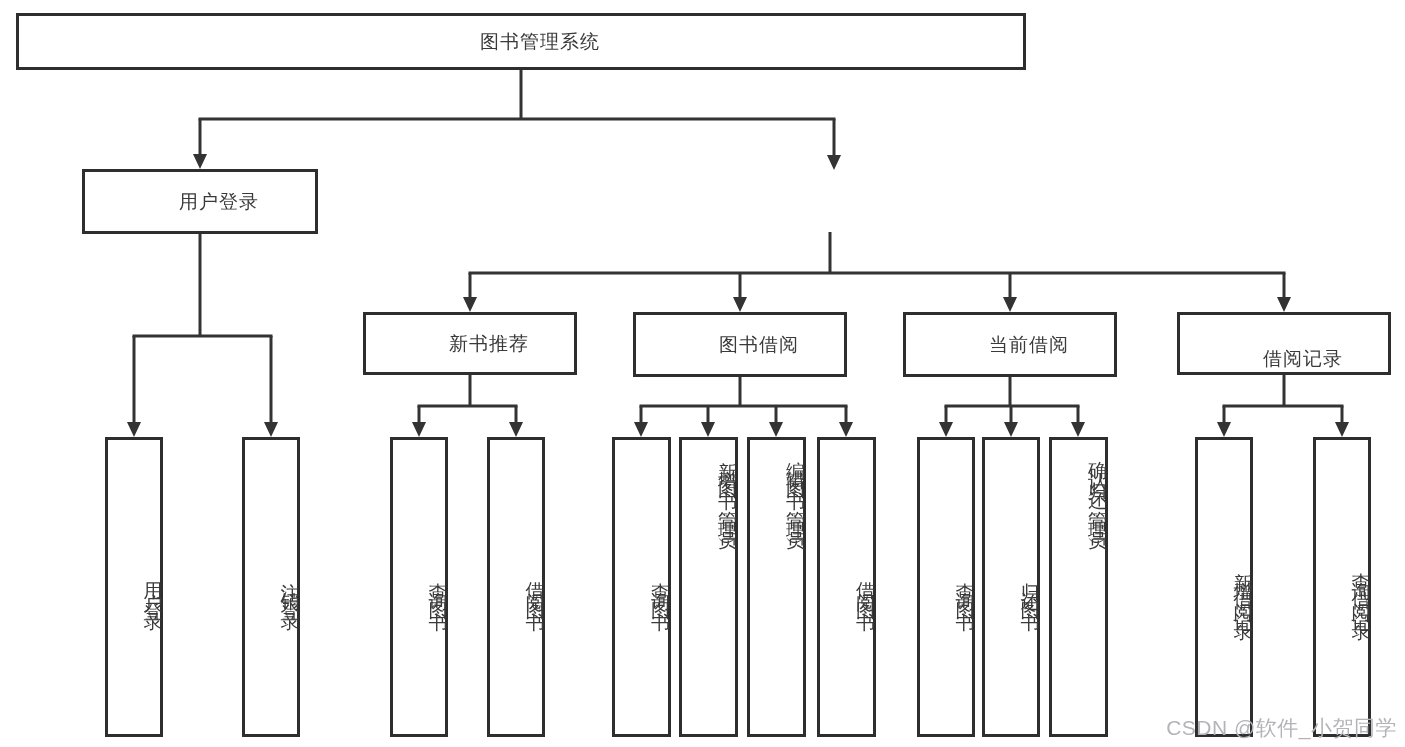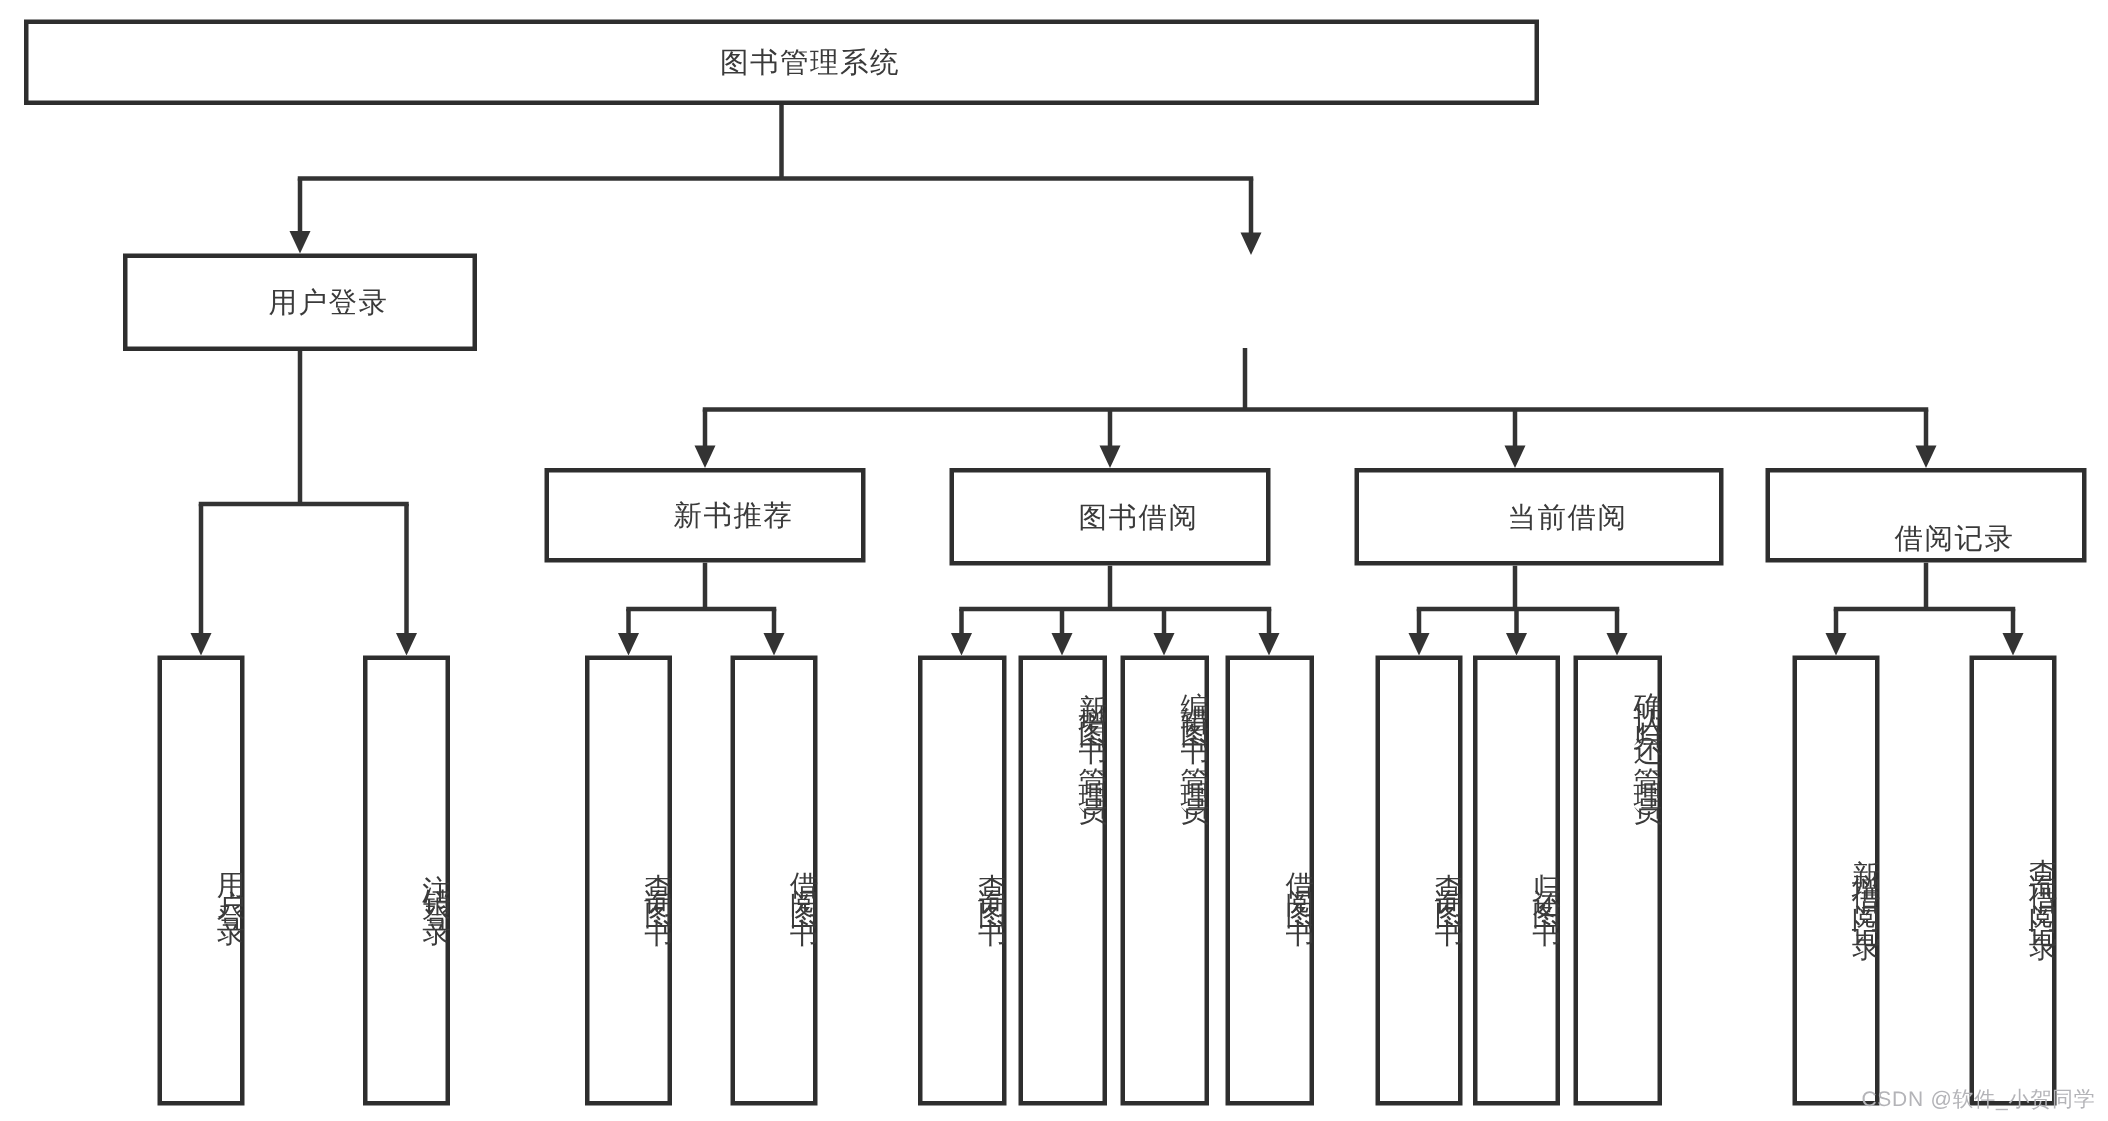--- a/index.html
+++ b/index.html
@@ -51,21 +51,21 @@
     letter-spacing: 10px;
     color: var(--text);
     white-space: nowrap;
   }
   .leaf.top-align { align-items: flex-start; }
   .leaf.top-align .vtext { padding-top: 6px; }
   .watermark {
     position: absolute;
     right: 8px;
     bottom: 5px;
-    font-size: 14px;
+    font-size: 21px;
     color: var(--watermark);
     letter-spacing: 0.5px;
     z-index: 5;
     white-space: nowrap;
   }
 </style>
 </head>
 <body>
 
 <div id="stage">
@@ -139,21 +139,21 @@
   <div class="box" style="left:82px; top:169px; width:236px; height:65px;">
     <span class="hlabel">用户登录</span>
   </div>
 
   <div class="box" style="left:363px; top:312px; width:214px; height:63px;">
     <span class="hlabel">新书推荐</span>
   </div>
   <div class="box" style="left:633px; top:312px; width:214px; height:65px;">
     <span class="hlabel">图书借阅</span>
   </div>
-  <div class="box" style="left:903px; top:312px; width:246px; height:65px;">
+  <div class="box" style="left:903px; top:312px; width:214px; height:65px;">
     <span class="hlabel">当前借阅</span>
   </div>
   <div class="box" style="left:1177px; top:312px; width:214px; height:63px;align-items:flex-end;">
     <span class="hlabel">借阅记录</span>
   </div>
 
   <div class="box leaf" style="left:105px; top:437px; width:58px; height:300px;">
     <span class="vtext">用户登录</span>
   </div>
   <div class="box leaf" style="left:242px; top:437px; width:58px; height:300px;">

